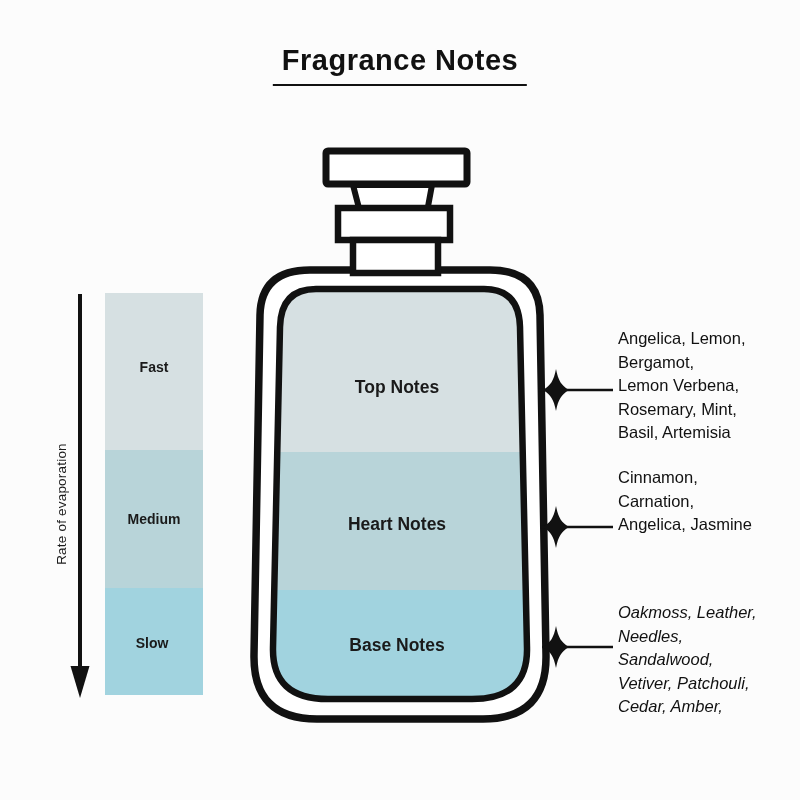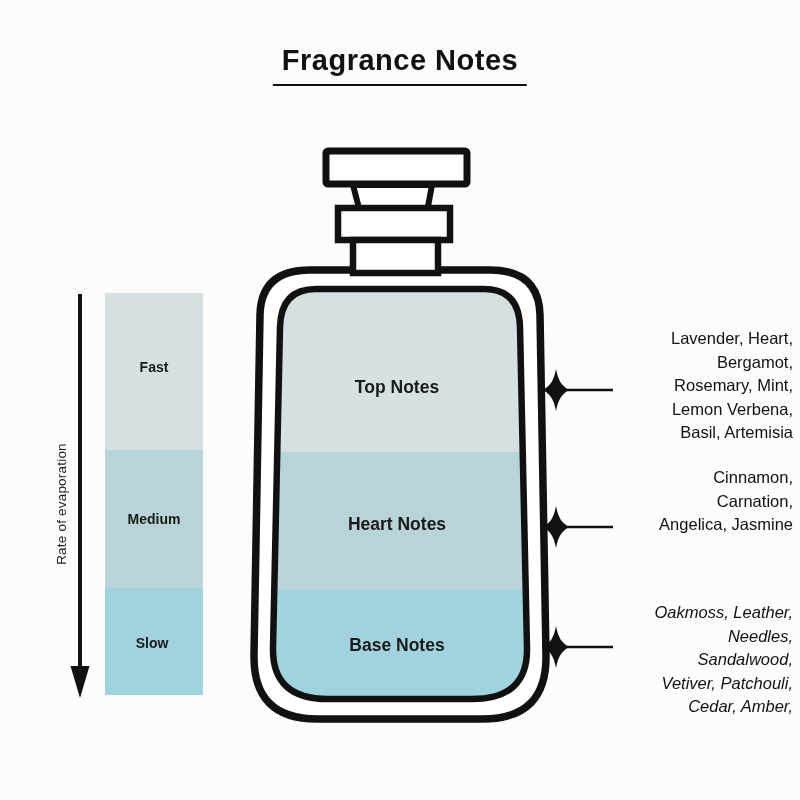--- a/index.html
+++ b/index.html
@@ -8,21 +8,20 @@
     background: #ffffff;
   }
   .stage {
     position: relative;
     width: 800px;
     height: 800px;
     background: #fcfcfc;
     overflow: hidden;
     font-family: "Liberation Sans", "DejaVu Sans", sans-serif;
     color: #111111;
-    text-align: right;
   }
   .title {
     position: absolute;
     top: 44px;
     left: 50%;
     transform: translateX(-50%);
     font-size: 29px;
     font-weight: 700;
     letter-spacing: 0.5px;
     padding: 0 9px 7px 9px;
@@ -130,24 +129,24 @@
                C 553.5 536 551 532 543 527 C 551 522 553.5 518 556 506 Z" fill="#111111"></path>
     </g>
     <g>
       <line x1="542" y1="647" x2="613" y2="647" stroke="#111111" stroke-width="2.5"></line>
       <path d="M 556 626 C 558.5 638 561 642 569 647 C 561 652 558.5 656 556 668
                C 553.5 656 551 652 543 647 C 551 642 553.5 638 556 626 Z" fill="#111111"></path>
     </g>
   </svg>
 
   <div class="notes-list notes-top">
-      <div>Lavender, Heart,</div>
+      <div>Angelica, Lemon,</div>
       <div>Bergamot,</div>
+      <div>Lemon Verbena,</div>
       <div>Rosemary, Mint,</div>
-      <div>Lemon Verbena,</div>
       <div>Basil, Artemisia</div>
     </div>
   <div class="notes-list notes-heart">
       <div>Cinnamon,</div>
       <div>Carnation,</div>
       <div>Angelica, Jasmine</div>
     </div>
   <div class="notes-list notes-base">
       <div>Oakmoss, Leather,</div>
       <div>Needles,</div>

